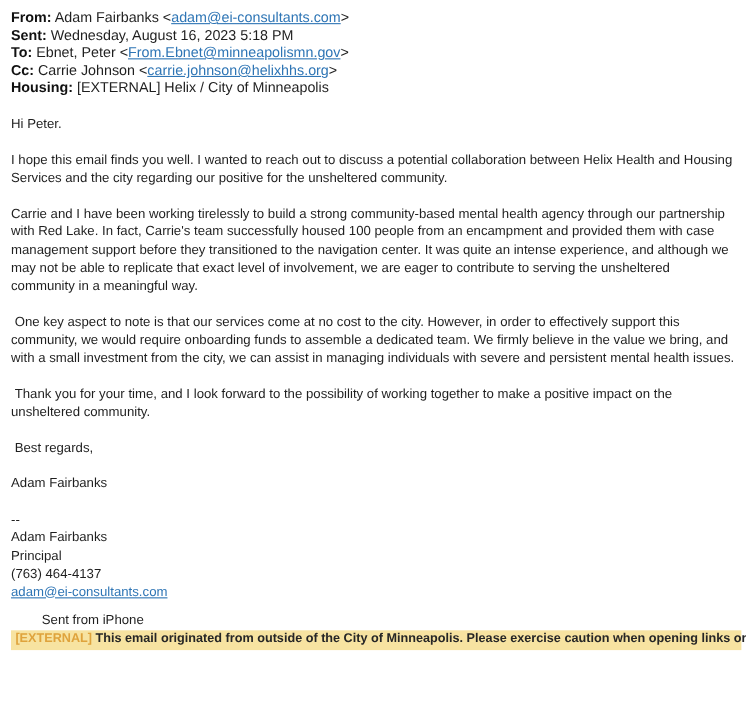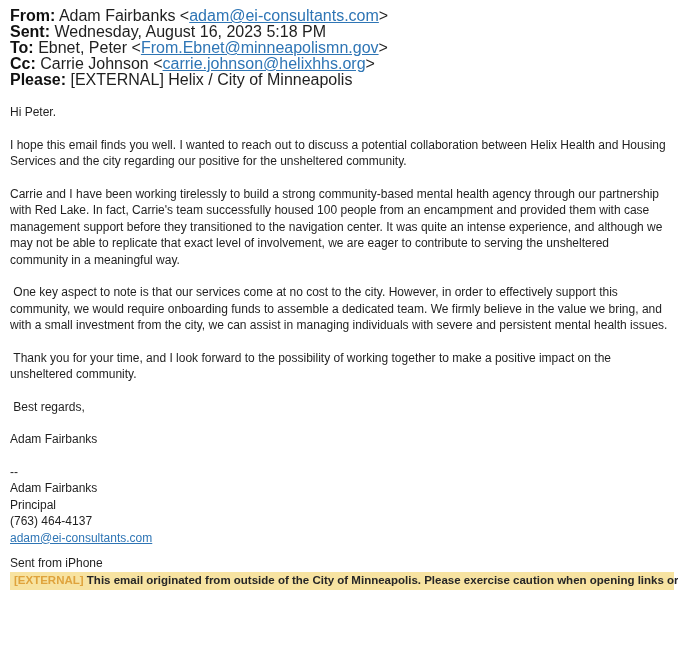--- a/index.html
+++ b/index.html
@@ -14,21 +14,21 @@
     color: #1f1f1f;
     overflow: hidden;
   }
   .page {
     padding: 8px 10px 0 10px;
     box-sizing: border-box;
     width: 678px;
   }
   
   .hdr {
-    font-size: 16px;
+    font-size: 13px;
     line-height: 16px;
   }
   .hdr-line { white-space: nowrap; }
   .hdr-label { font-weight: bold; color: #111; }
   .link {
     color: #2e75b5;
     text-decoration: underline;
     cursor: pointer;
   }
   
@@ -41,20 +41,21 @@
     margin: 4px 0 16px 0;
     white-space: pre-wrap;
     max-width: 662px;
   }
   .sig-line { white-space: pre-wrap; }
   
   .sent-from {
     margin-top: 9px;
     font-size: 12px;
     line-height: 16.5px;
+    margin-left: 28px;
   }
   .external-banner {
     display: inline-block;
     background: #f7e3a1;
     padding: 1px 4px 2px 4px;
     font-size: 11.5px;
     line-height: 15px;
     font-weight: 600;
     color: #262626;
     max-width: 656px;
@@ -68,21 +69,21 @@
 </head>
 <body>
 
 <div class="page">
 
   <div class="hdr">
     <div class="hdr-line"><span class="hdr-label">From:</span> <span>Adam Fairbanks</span> <span>&lt;</span><a class="link">adam@ei-consultants.com</a><span>&gt;</span></div>
     <div class="hdr-line"><span class="hdr-label">Sent:</span> <span>Wednesday, August 16, 2023 5:18 PM</span></div>
     <div class="hdr-line"><span class="hdr-label">To:</span> <span>Ebnet, Peter</span> <span>&lt;</span><a class="link">From.Ebnet@minneapolismn.gov</a><span>&gt;</span></div>
     <div class="hdr-line"><span class="hdr-label">Cc:</span> <span>Carrie Johnson</span> <span>&lt;</span><a class="link">carrie.johnson@helixhhs.org</a><span>&gt;</span></div>
-    <div class="hdr-line"><span class="hdr-label">Please:</span> <span>[EXTERNAL] Helix / City of Minneapolis</span></div>
+    <div class="hdr-line"><span class="hdr-label">Housing:</span> <span>[EXTERNAL] Helix / City of Minneapolis</span></div>
   </div>
 
   <div class="body-text">
     <p class="para">Hi Peter.</p>
     <p class="para">I hope this email finds you well. I wanted to reach out to discuss a potential collaboration between Helix Health and Housing Services and the city regarding our positive for the unsheltered community.</p>
     <p class="para">Carrie and I have been working tirelessly to build a strong community-based mental health agency through our partnership with Red Lake. In fact, Carrie's team successfully housed 100 people from an encampment and provided them with case management support before they transitioned to the navigation center. It was quite an intense experience, and although we may not be able to replicate that exact level of involvement, we are eager to contribute to serving the unsheltered community in a meaningful way.</p>
     <p class="para"> One key aspect to note is that our services come at no cost to the city. However, in order to effectively support this community, we would require onboarding funds to assemble a dedicated team. We firmly believe in the value we bring, and with a small investment from the city, we can assist in managing individuals with severe and persistent mental health issues.</p>
     <p class="para"> Thank you for your time, and I look forward to the possibility of working together to make a positive impact on the unsheltered community.</p>
     <p class="para"> Best regards,</p>
     <p class="para">Adam Fairbanks</p>

